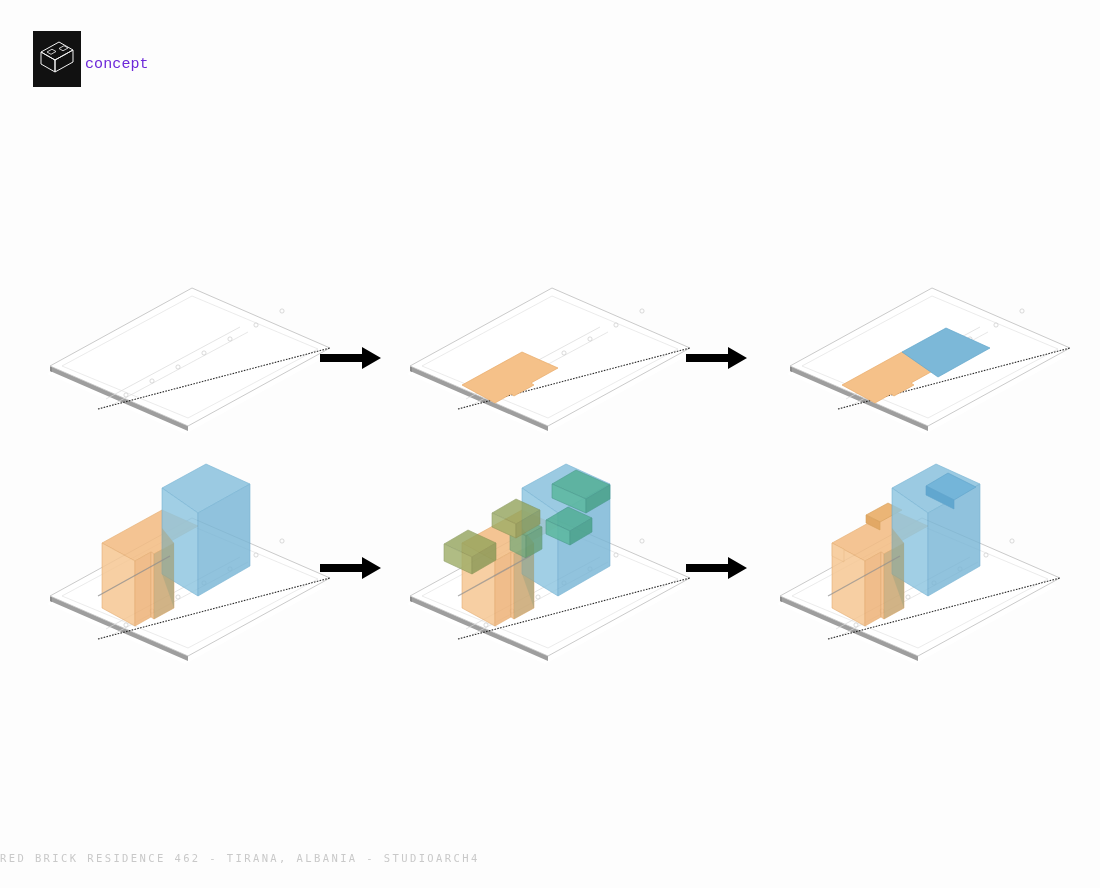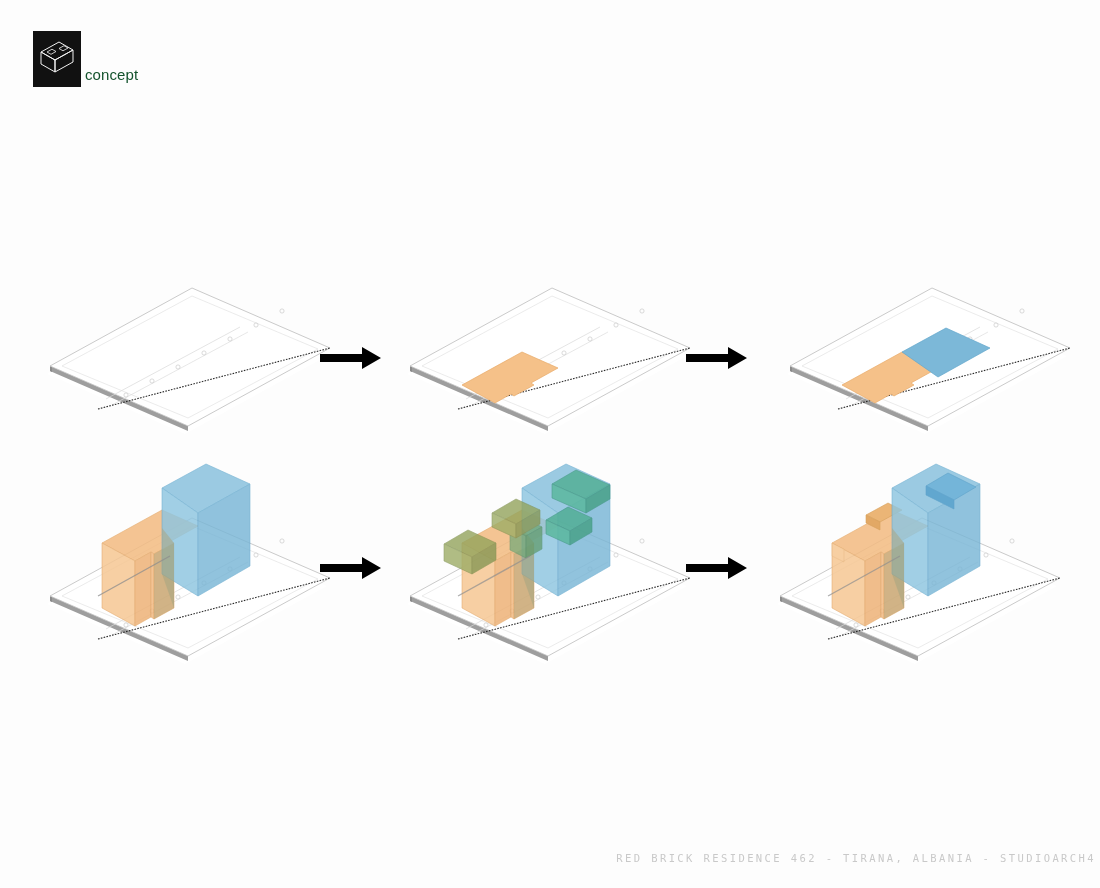--- a/index.html
+++ b/index.html
@@ -28,26 +28,26 @@
     align-items: flex-end;
   }
   #logo-badge {
     width: 48px;
     height: 56px;
     background: #111111;
     display: block;
   }
   #logo-label {
     font-size: 15px;
-    color: #14532d;
+    color: #6d28d9;
     line-height: 1;
     margin-left: 4px;
-    margin-bottom: 5px;
+    margin-bottom: 15px;
     letter-spacing: 0.1px;
-    font-family: Liberation Sans, sans-serif;
+    font-family: Liberation Mono, monospace;
   }
 
   
   .step {
     position: absolute;
     width: 300px;
     height: 200px;
   }
   .step svg { display: block; overflow: visible; }
 
@@ -55,23 +55,23 @@
     position: absolute;
     width: 62px;
     height: 26px;
   }
   .arrow svg { display: block; }
 
   
   #footer {
     position: absolute;
     left: 0;
-    right: 4px;
+    right: 12px;
     top: 852px;
-    text-align: right;
+    text-align: left;
     font-family: "DejaVu Sans Mono", monospace;
     font-size: 10.5px;
     letter-spacing: 2.4px;
     color: #c9c9c9;
     white-space: nowrap;
   }
 </style>
 </head>
 <body>
 

